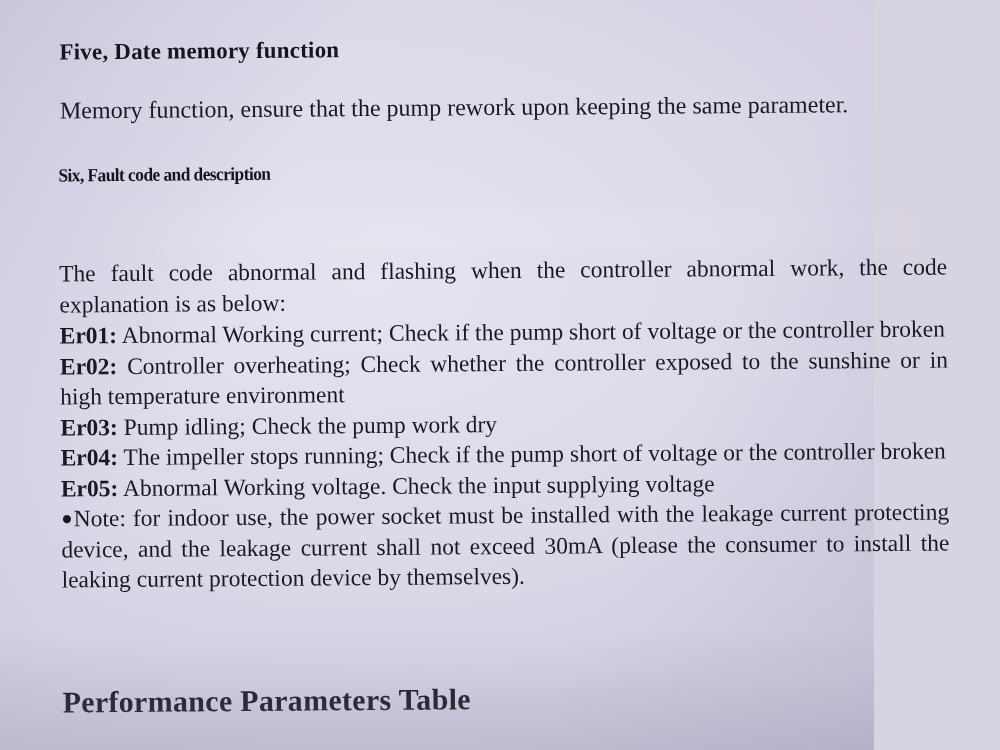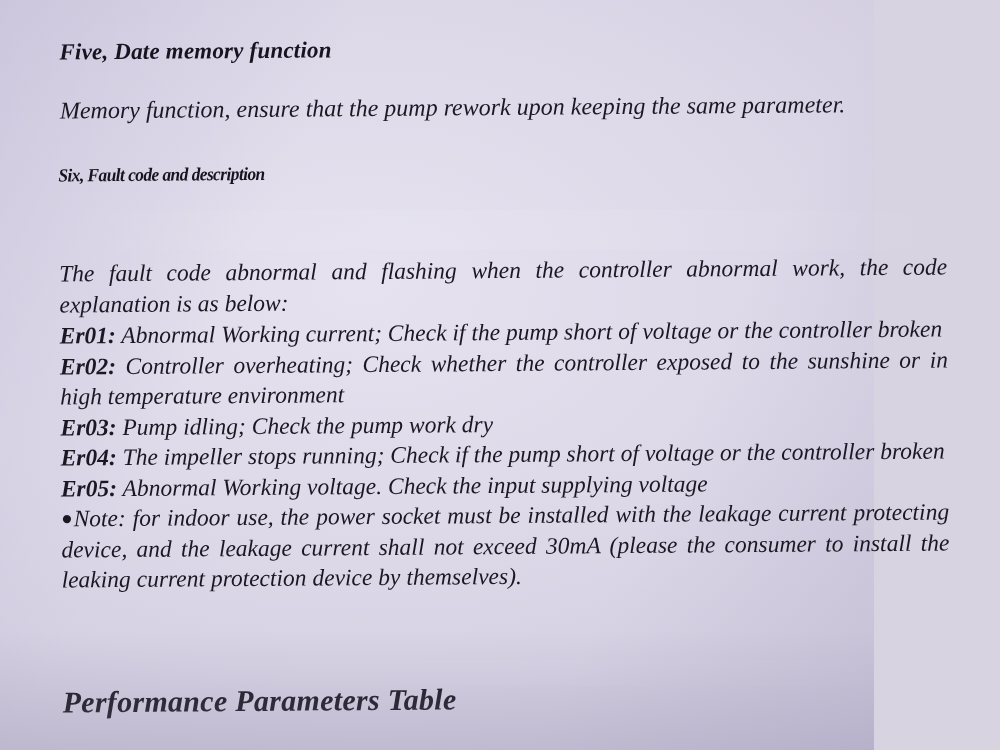--- a/index.html
+++ b/index.html
@@ -13,21 +13,20 @@
     font-family: "Liberation Serif", serif;
     background: #d8d3e0;
   }
   
   #page {
     position: relative;
     width: 874px;
     height: 750px;
     background:
       radial-gradient(ellipse 120% 90% at 42% 38%, #e6e2ef 0%, #ddd8e8 42%, #cfc9dd 78%, #c2bcd3 100%);
-    font-style: italic;
   }
   #page:before {
     
     content: "";
     position: absolute;
     left: 0; top: 0; right: 0; bottom: 0;
     background: linear-gradient(115deg, rgba(193,188,214,0.55) 0%, rgba(226,222,238,0.0) 30%, rgba(226,222,238,0.0) 72%, rgba(188,183,207,0.45) 100%);
     pointer-events: none;
   }
   #page:after {

